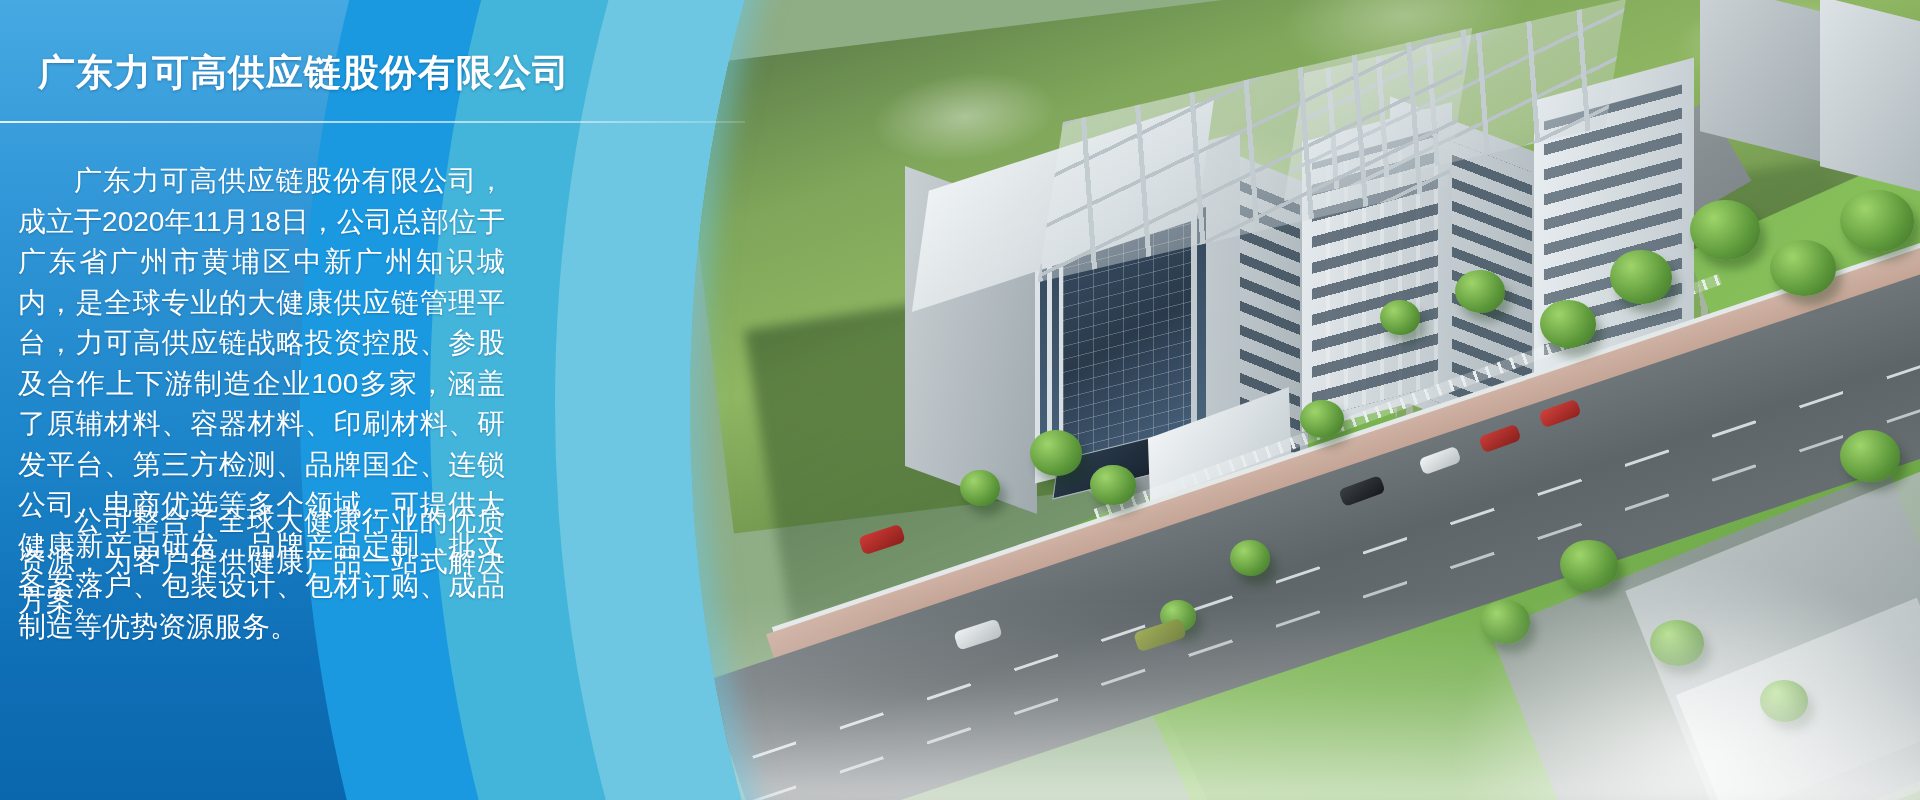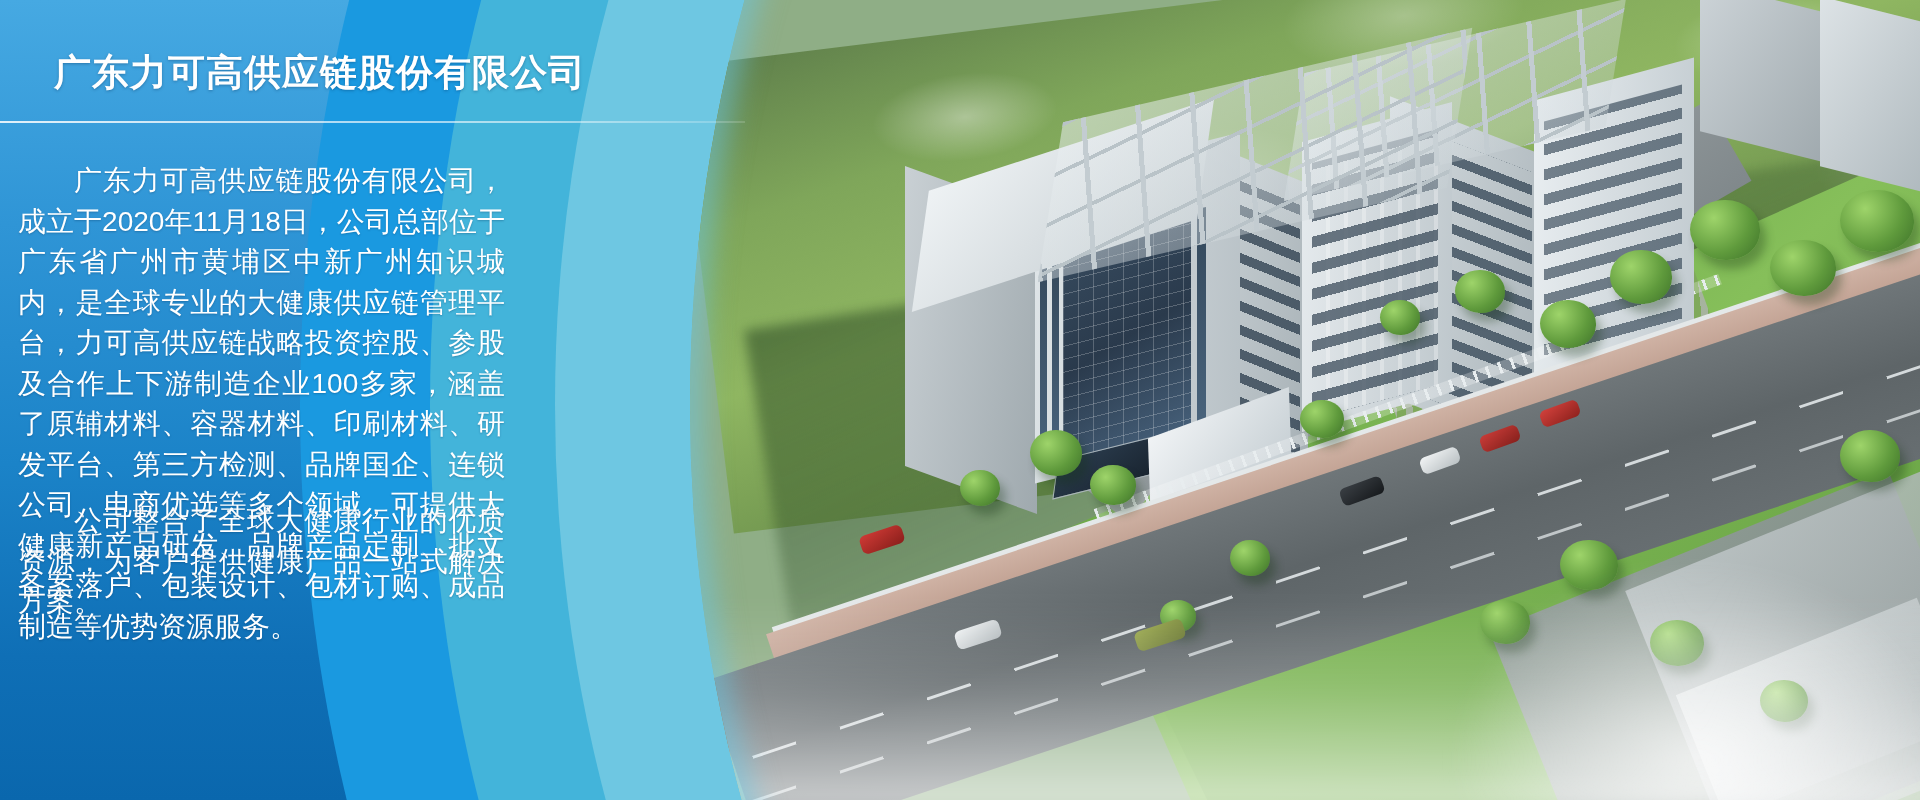--- a/index.html
+++ b/index.html
@@ -306,21 +306,21 @@
     position:absolute;inset:0;border-radius:50%;
     box-shadow:inset 0 0 26px 14px rgba(110,199,226,.55);
     pointer-events:none;
   }
 
   
   #text-col{
     position:absolute;left:0;top:0;width:540px;height:800px;
   }
   #page-title{
-    position:absolute;left:54px;top:48px;
+    position:absolute;left:38px;top:48px;
     color:#ffffff;
     font-size:37px;font-weight:bold;
     letter-spacing:1px;
     text-shadow:0 1px 3px rgba(0,40,80,.35);
     white-space:nowrap;
   }
   #title-rule{
     position:absolute;left:0px;top:121px;width:745px;height:2px;
     background:linear-gradient(90deg,rgba(255,255,255,.85),rgba(255,255,255,.55) 72%,rgba(255,255,255,.15));
   }

